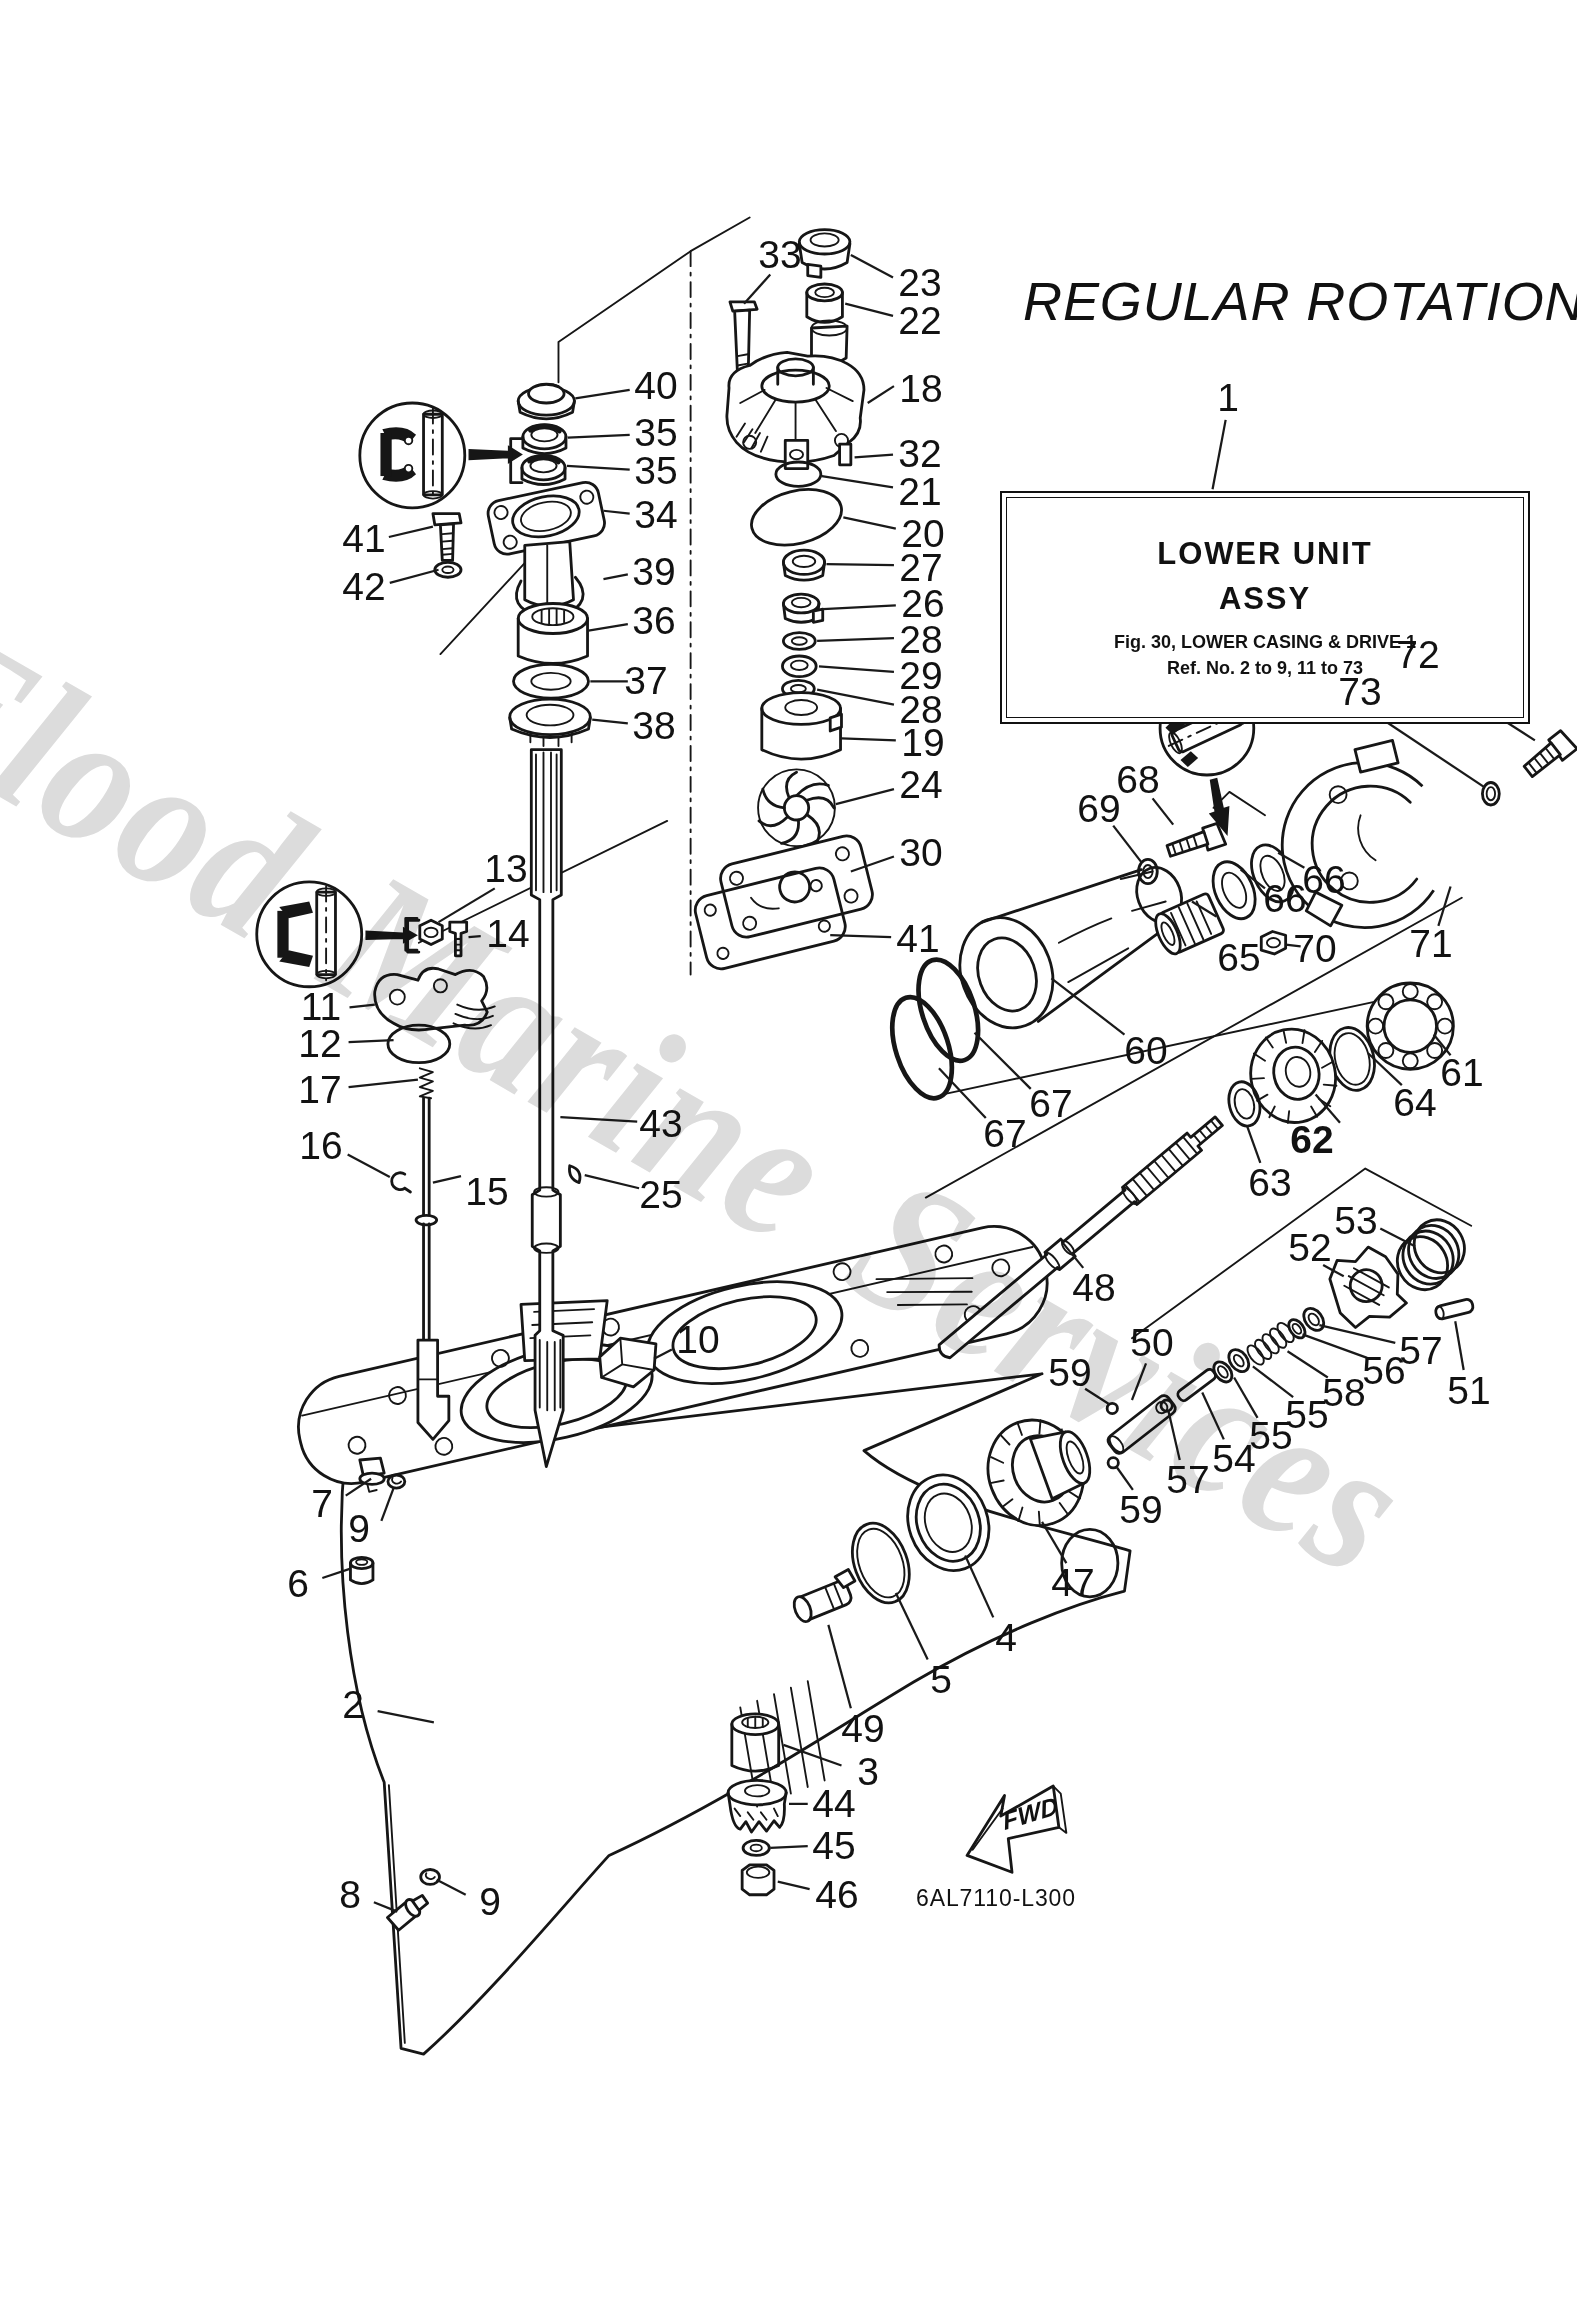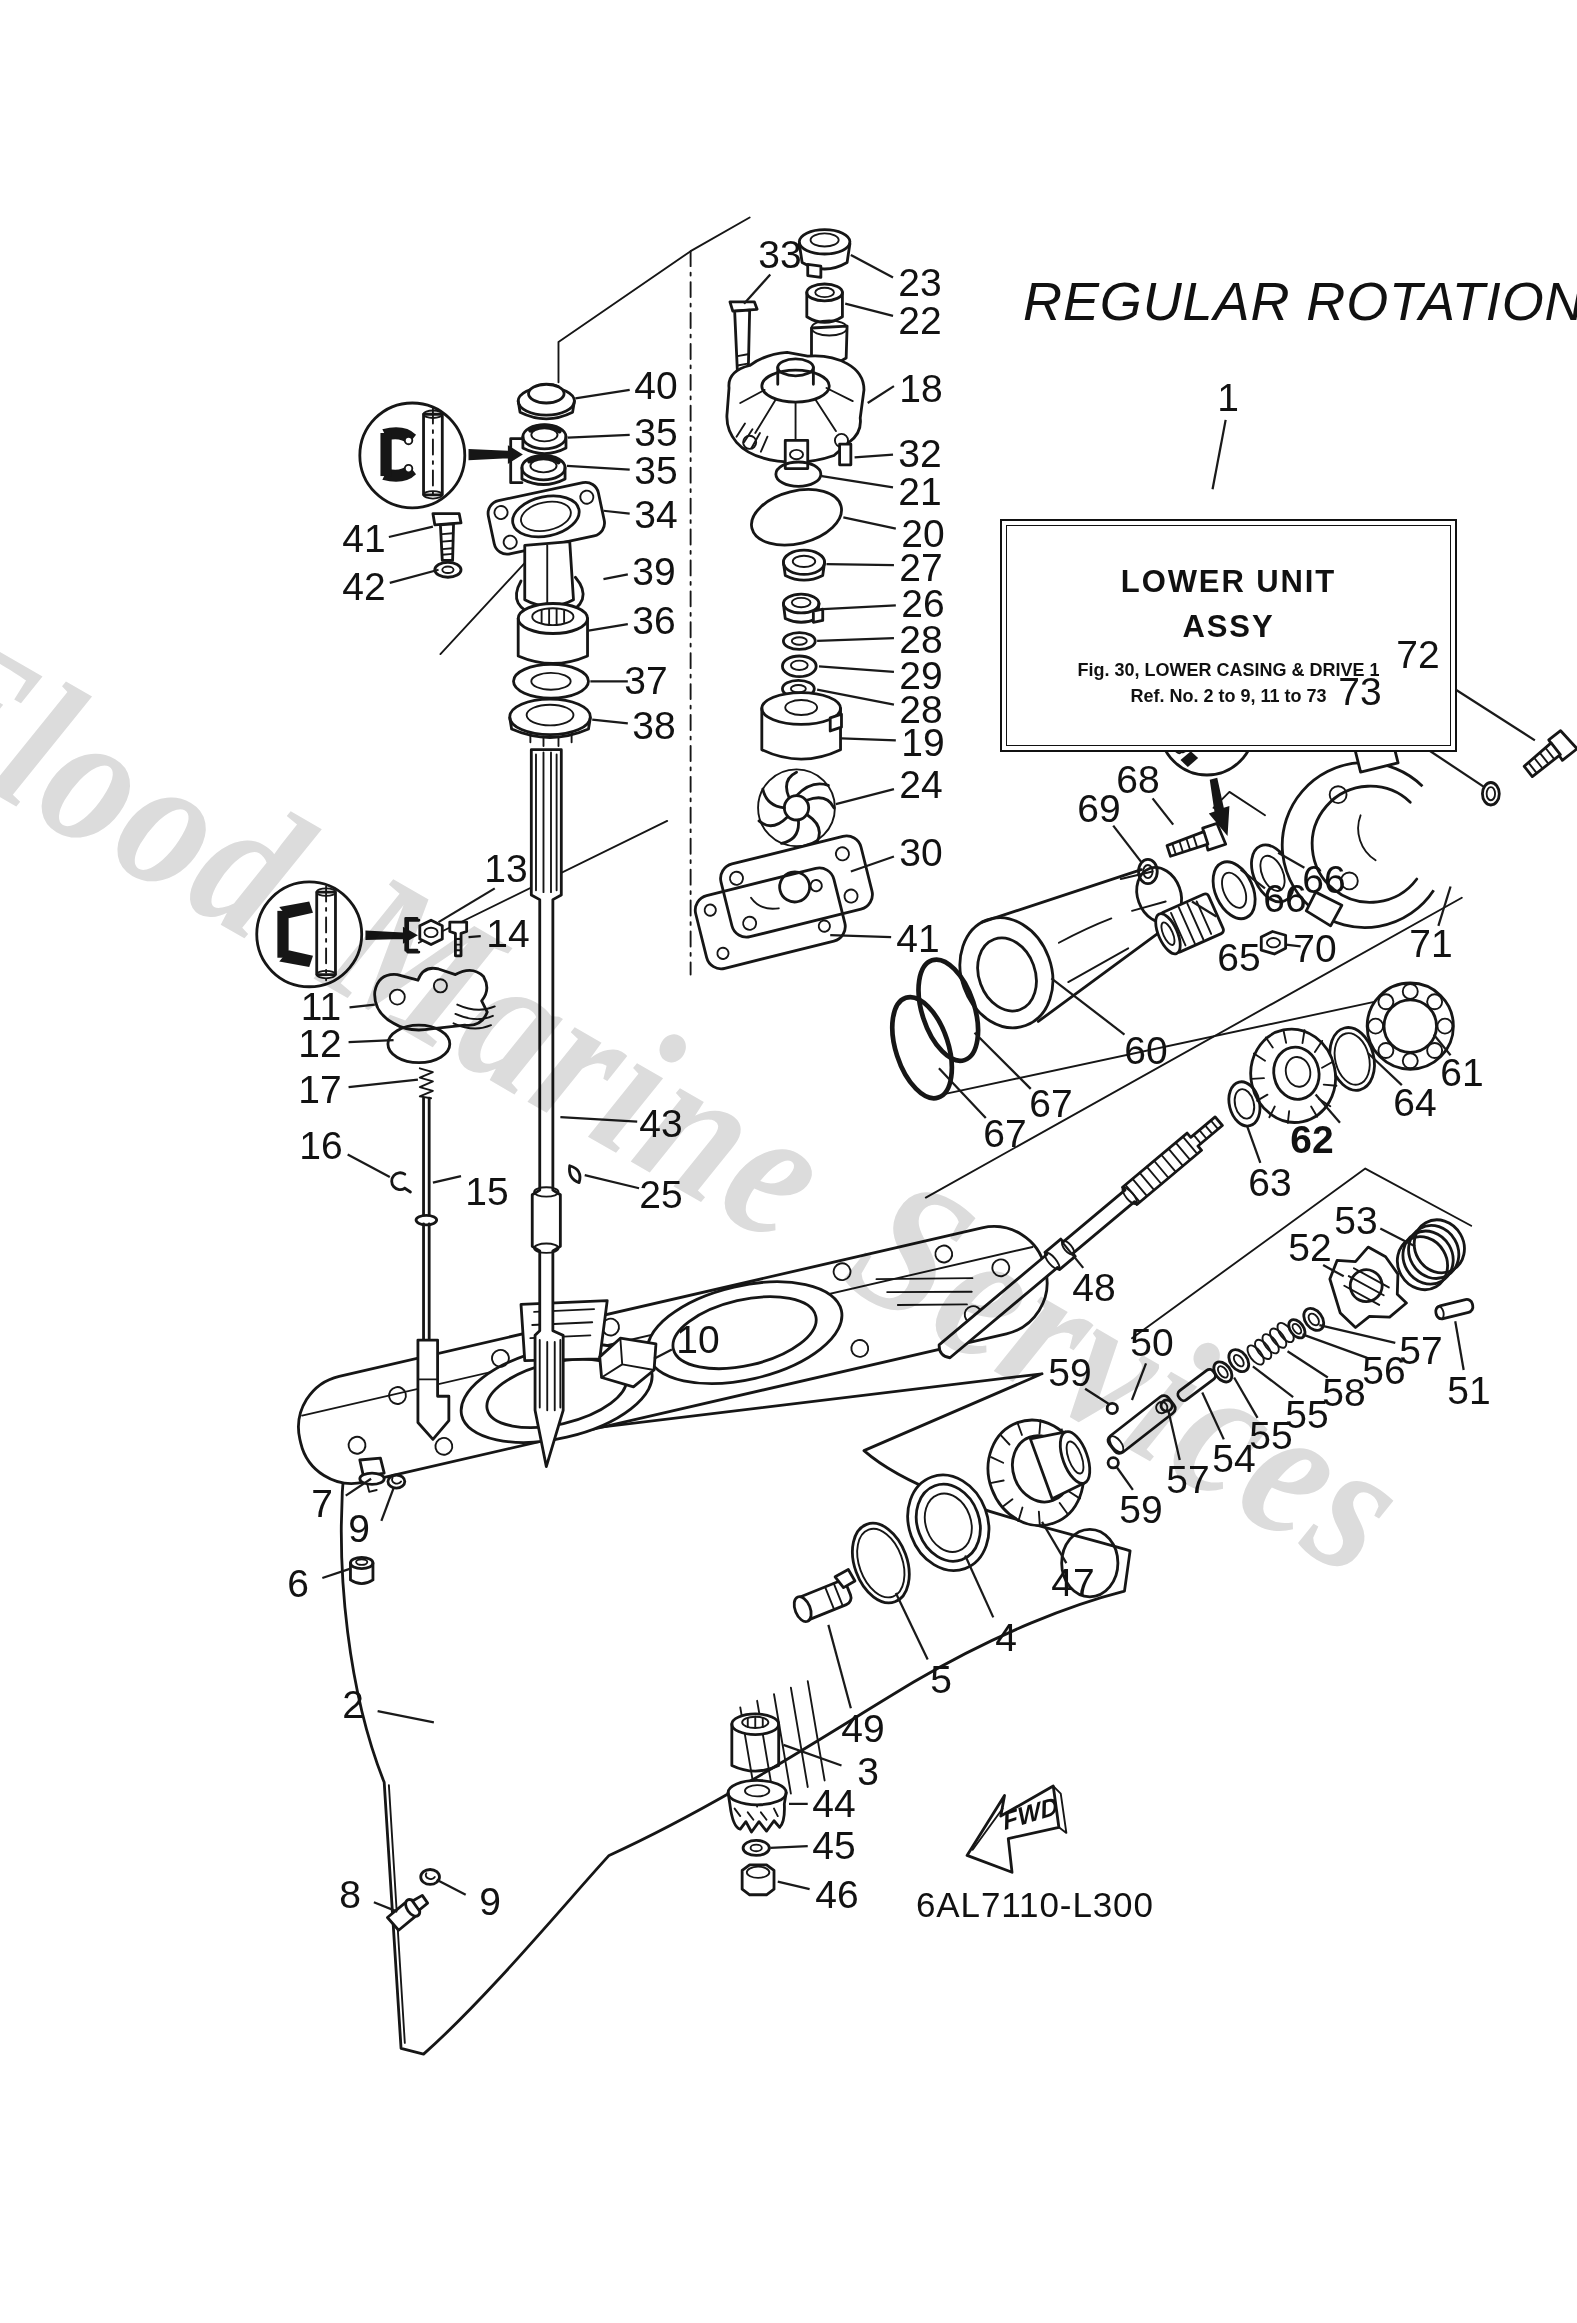--- a/index.html
+++ b/index.html
@@ -8,33 +8,33 @@
   
   .watermark{position:absolute;left:-28px;top:579px;width:2249px;
     font-family:"Liberation Serif",serif;font-weight:bold;font-style:italic;
     font-size:192px;letter-spacing:3.7px;word-spacing:26px;color:#dcdcdc;
     transform:rotate(30deg) scaleX(.88);transform-origin:0 0;white-space:nowrap;
     mix-blend-mode:multiply;z-index:5;pointer-events:none;}
   
   .title{position:absolute;left:1023px;top:270px;width:459px;text-align:center;
     font-size:54px;font-style:italic;letter-spacing:0.9px;color:#111;white-space:nowrap;z-index:3;}
   
-  .info-box{position:absolute;left:1000px;top:519px;width:457px;height:233px;
+  .info-box{position:absolute;left:1000px;top:491px;width:530px;height:233px;
     border:2.8px solid #111;background:#fff;z-index:3;box-sizing:border-box;padding:3.7px;}
   .info-box .inner{width:100%;height:100%;border:1.9px solid #111;box-sizing:border-box;
     display:flex;flex-direction:column;align-items:center;justify-content:center;gap:5.6px;}
   .ib-l1,.ib-l2{font-weight:bold;font-size:31px;letter-spacing:1.9px;color:#111;}
   .ib-l3,.ib-l4{font-weight:bold;font-size:18px;color:#111;}
   .ib-l2{margin-top:3.7px;}
   .ib-l3{margin-top:9.4px;}
   
   .part-label{position:absolute;transform:translate(-50%,-50%);font-size:39px;
     color:#121212;z-index:4;white-space:nowrap;}
   
-  .diagram-code{position:absolute;left:916px;top:1885px;font-size:35px;color:#111;
+  .diagram-code{position:absolute;left:916px;top:1885px;font-size:23px;color:#111;
     letter-spacing:0.9px;z-index:4;}
   
   .fwd-text{position:absolute;left:1002px;top:1799px;font-size:25px;font-weight:bold;
     font-style:italic;color:#111;transform:rotate(-17deg) skewX(-8deg);z-index:4;}
   svg.layer{position:absolute;left:0;top:0;z-index:2;}
   svg.layer *{vector-effect:none;}
   .art{stroke:#161616;fill:none;stroke-width:3;stroke-linecap:round;stroke-linejoin:round;}
   .artw{stroke:#161616;fill:#ffffff;stroke-width:3;stroke-linejoin:round;}
   .artb{stroke:none;fill:#161616;}
   .thin{stroke-width:2;}

